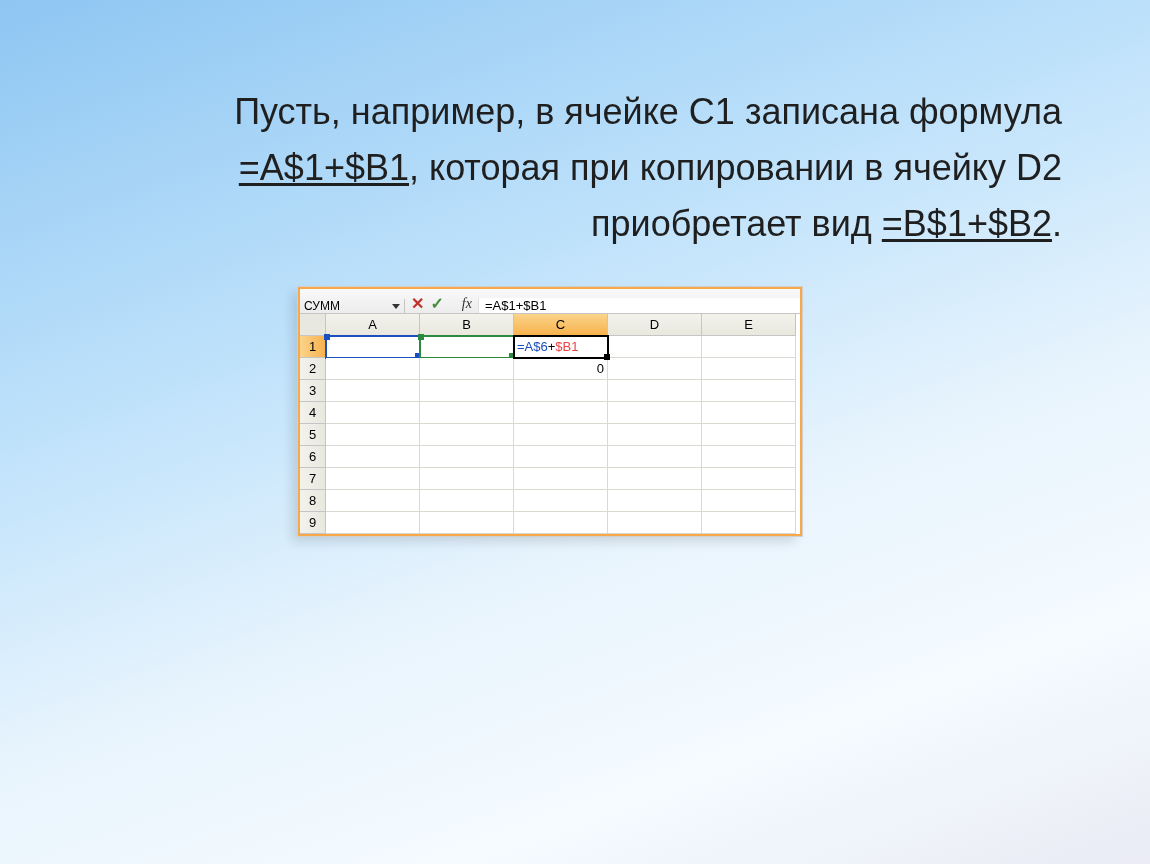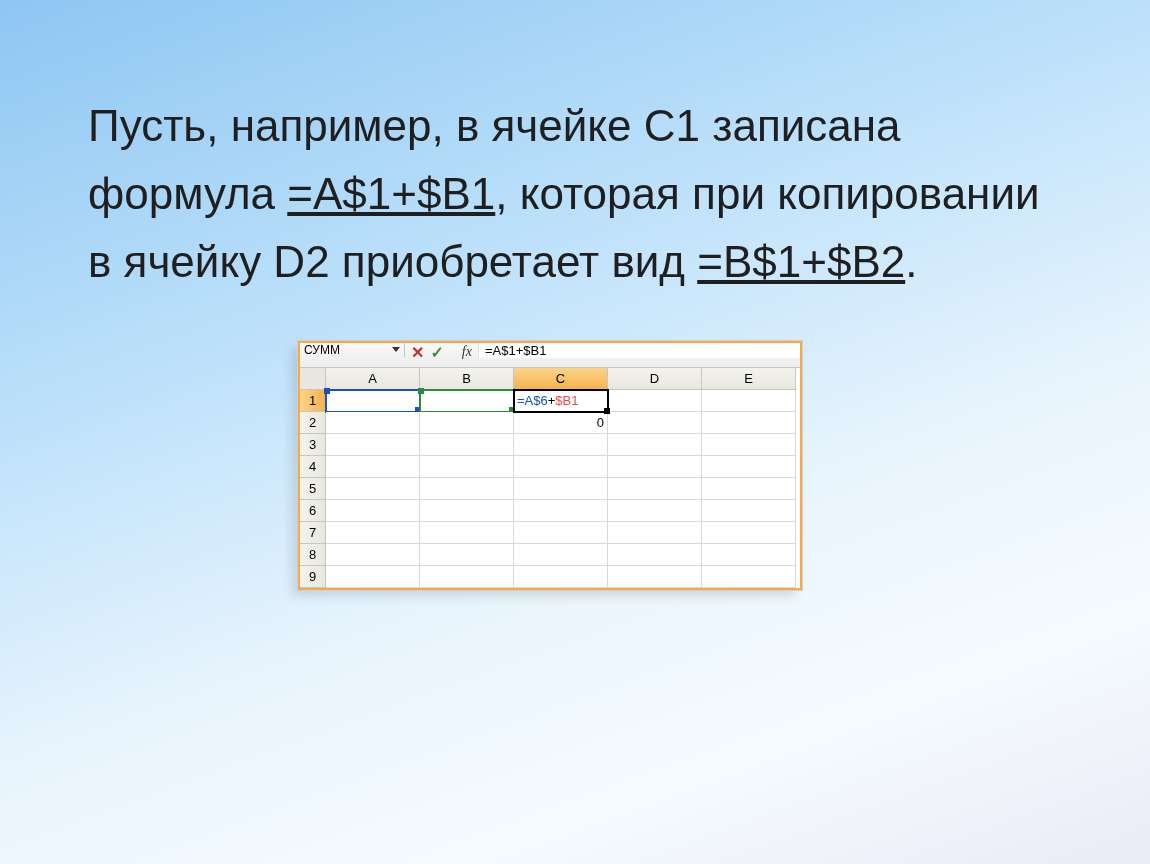--- a/index.html
+++ b/index.html
@@ -12,24 +12,25 @@
   }
   body {
     background: linear-gradient(160deg, #8ec6f2 0%, #bfe2fb 35%, #e8f4fd 60%, #f5fbff 80%, #eaebf5 100%);
     position: relative;
     color: #111;
   }
   .slide {
     padding: 48px 88px 0 88px;
   }
   .para {
-    font-size: 44px;
+    font-size: 36px;
     line-height: 1.55;
     font-weight: 400;
     color: #1f1f1f;
+    text-align: right;
   }
   .para.second {
     margin-top: 48px;
   }
   .under {
     text-decoration: underline;
     text-underline-offset: 3px;
   }
 
   .excel-wrap {
@@ -39,21 +40,21 @@
     outline: 1px solid #d0d0d0;
     box-shadow: -6px 6px 10px rgba(0,0,0,0.12);
     background: #fff;
     font-family: Tahoma, Arial, sans-serif;
     font-size: 13px;
     color: #000;
   }
 
   .fx-row {
     display: flex;
-    align-items: flex-start;
+    align-items: flex-end;
     height: 24px;
     border-bottom: 1px solid #c5c5c5;
     background: linear-gradient(#f9f9f9,#ececec);
   }
   .namebox {
     width: 96px;
     border-right: 1px solid #c5c5c5;
     display:flex;
     align-items:center;
     justify-content:center;

